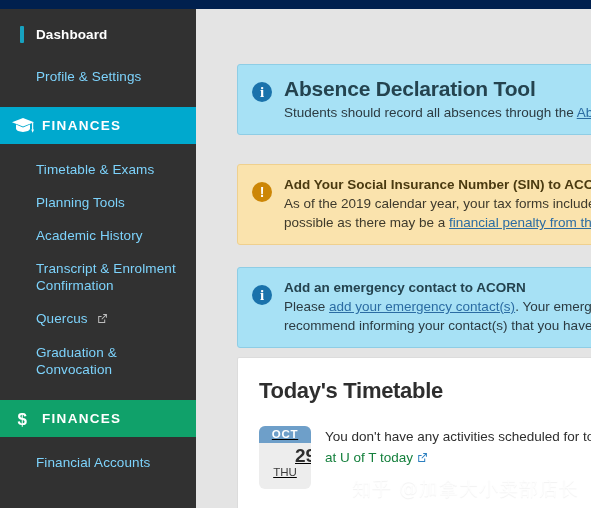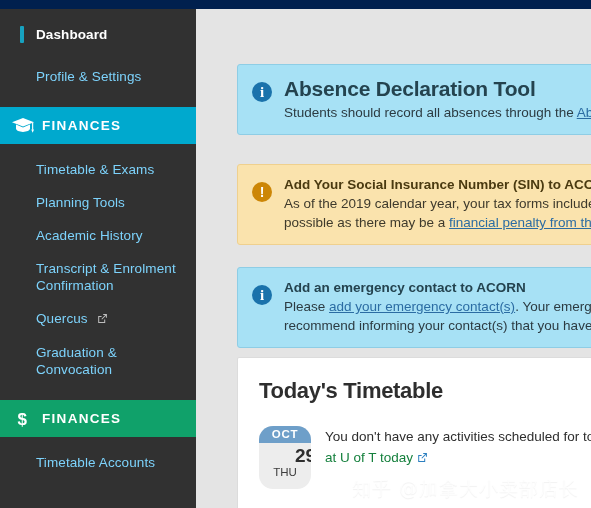--- a/index.html
+++ b/index.html
@@ -188,23 +188,24 @@
     color: #2e2e2e;
     letter-spacing: -.3px;
     margin-bottom: 22px;
   }
   .tt-row { display: flex; align-items: flex-start; }
   .date-badge {
     flex: 0 0 auto;
     width: 52px;
     background: #ededed;
     text-align: center;
-    border-radius: 14px;
+    border-radius: 6px;
     overflow: hidden;
     margin-right: 14px;
+    text-decoration: underline;
   }
   .date-badge .dm {
     background: #6e9fc9;
     color: #ffffff;
     font-size: 11.5px;
     font-weight: bold;
     letter-spacing: .7px;
     padding: 2px 0 3px;
   }
   .date-badge .dd {
@@ -319,21 +320,21 @@
         <svg width="14" height="19" viewBox="0 0 14 19" aria-hidden="true">
           <text x="7" y="15.5" text-anchor="middle" font-family="Liberation Sans, sans-serif" font-size="17" font-weight="bold" fill="#ffffff">$</text>
         </svg>
       </span>
       <span class="sec-label">FINANCES</span>
     </div>
 
     <div class="gap-sm"></div>
 
     <div class="nav-item">
-      <span>Timetable Accounts</span>
+      <span>Financial Accounts</span>
     </div>
 
   </nav>
 
   <main class="main">
 
     <div class="banner info big" id="banner-absence">
       <span class="b-icon">i</span>
       <div class="b-body">
         <div class="b-title">Absence Declaration Tool</div>

